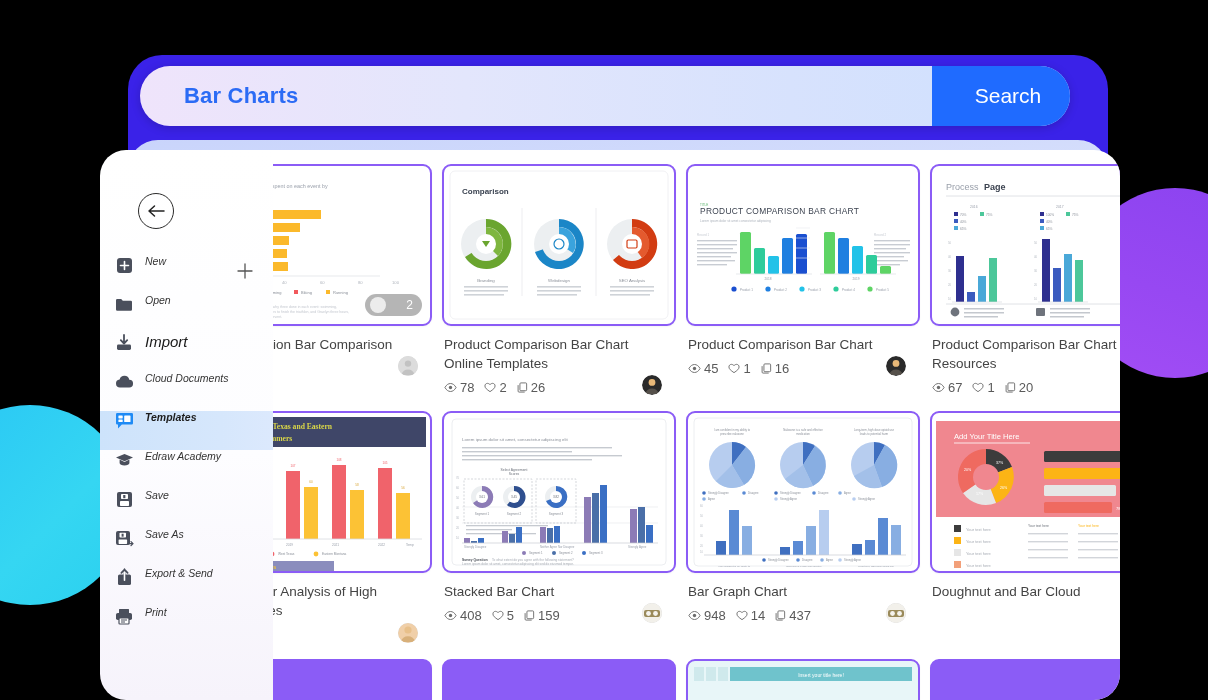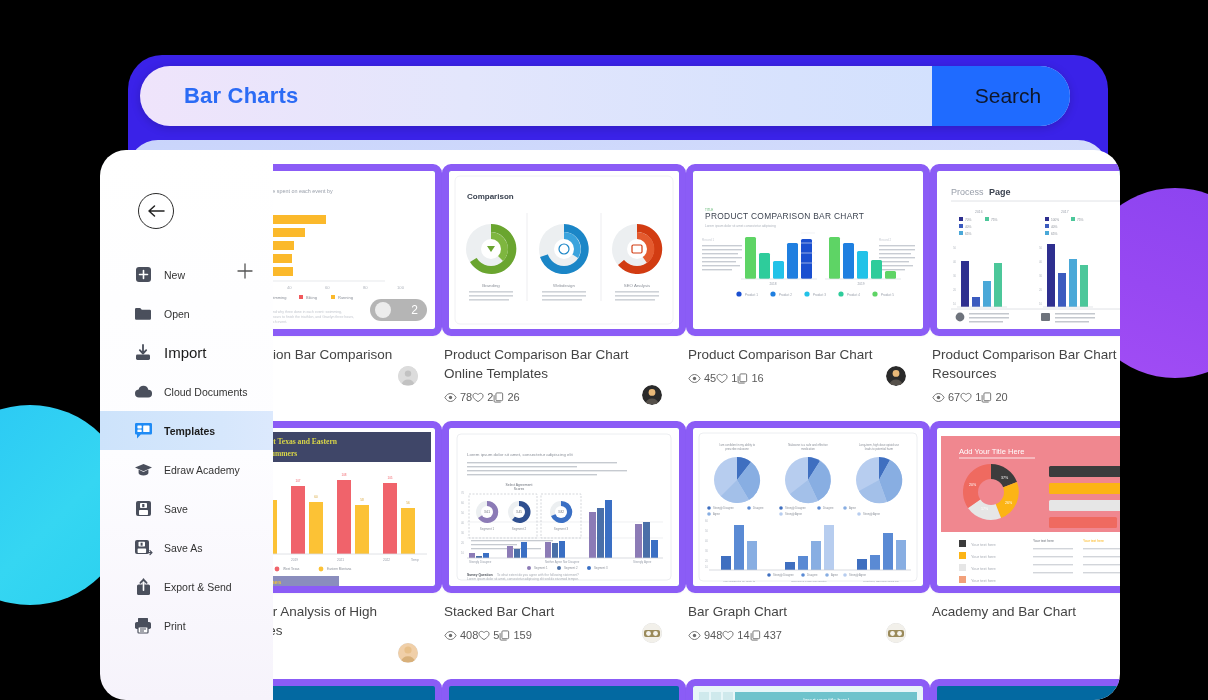--- a/index.html
+++ b/index.html
@@ -19,50 +19,50 @@
   .frame-inner{position:absolute;left:128px;top:140px;width:980px;height:547px;
     border-radius:30px;background:linear-gradient(175deg,#c9d4fb 0%,#dfe6fd 30%,#e8ecfe 65%,#aebcf8 100%);}
 
   
   .searchbar{position:absolute;left:140px;top:66px;width:930px;height:60px;
     border-radius:30px;overflow:hidden;display:flex;align-items:center;
     background:linear-gradient(90deg,#efe4fb 0%,#e3e6fc 35%,#d7e2fd 70%,#cfe0fe 100%);
     box-shadow:0 2px 10px rgba(0,0,0,.18);}
   .search-query{flex:1;padding-left:44px;font-size:22px;font-weight:bold;color:#2b6bf5;
     letter-spacing:.2px;}
-  .search-btn{width:138px;height:60px;background:#1f6bff;color:#0f172a;font-size:21px;
+  .search-btn{width:138px;height:60px;background:#1f6bff;color:#ffffff;font-size:21px;
     display:flex;align-items:center;justify-content:center;border:none;cursor:pointer;
     font-family:"Liberation Sans",sans-serif;padding-left:20px;}
   .app-clip{position:absolute;left:100px;top:150px;width:1020px;height:550px;
     border-radius:26px;overflow:hidden;}
 
   
   .sidebar{position:absolute;left:0;top:0;width:173px;height:550px;
     background:linear-gradient(180deg,#ffffff 0%,#fdfdff 55%,#f6f3fb 100%);z-index:5;}
   .back-btn{position:absolute;left:38px;top:43px;width:34px;height:34px;border-radius:50%;
     border:1.6px solid #2b2b2b;display:flex;align-items:center;justify-content:center;cursor:pointer;}
   .plus-add{position:absolute;right:20px;top:113px;width:16px;height:16px;cursor:pointer;color:#4a4a4a;}
   .nav{position:absolute;left:0;top:105px;width:173px;}
-  .nav-item{display:flex;align-items:center;height:39px;padding-left:33px;cursor:pointer;position:relative;}
+  .nav-item{display:flex;height:39px;padding-left:14px;cursor:pointer;position:relative;font-style:italic;}
   .nav-item.active{background:linear-gradient(90deg,#cde3fb 0%,#d6e7fc 70%,#dce9fd 100%);}
   .nav-ico{width:20px;height:20px;margin-right:11px;flex:0 0 20px;display:flex;align-items:center;justify-content:center;}
   .nav-lbl{font-size:10.5px;color:#333;}
   .nav-item.active .nav-lbl{font-weight:bold;color:#1c1c1c;}
   .nav-item.big .nav-lbl{font-size:15px;color:#1b1b1b;}
 
   
   .content{position:absolute;left:173px;top:0;width:847px;height:550px;
     background:#fff;overflow:hidden;}
   .grid{position:absolute;left:-75px;top:14px;width:1010px;
     display:flex;flex-wrap:wrap;gap:14px 14px;}
   .card{width:230px;}
-  .thumb{width:230px;height:158px;border:7px solid #8b5cf6;border-radius:9px;
-    background:#0369a1;overflow:hidden;position:relative;box-shadow:0 1px 2px rgba(0,0,0,.04);}
+  .thumb{width:230px;height:158px;border:2px solid #8b5cf6;border-radius:9px;
+    background:#8b5cf6;overflow:hidden;position:relative;box-shadow:0 1px 2px rgba(0,0,0,.04);}
   .card-title{font-size:13.5px;color:#444;line-height:1.42;margin:9px 2px 4px;}
-  .meta{display:flex;align-items:center;font-size:11px;color:#5a5a5a;margin:0 2px;
+  .meta{display:flex;align-items:center;gap:10px;font-size:13px;color:#5a5a5a;margin:0 2px;
     position:relative;height:20px;}
   .meta span{display:flex;align-items:center;gap:3px;}
   .avatar{position:absolute;right:8px;top:-2px;width:20px;height:20px;border-radius:50%;
     background:#d8d8d8;overflow:hidden;}
   .badge2{position:absolute;right:8px;bottom:8px;width:48px;height:22px;border-radius:11px;
     background:rgba(120,120,120,.55);display:flex;align-items:center;justify-content:flex-end;
     padding-right:9px;color:#fff;font-size:12px;}
   .badge2::before{content:"";position:absolute;left:5px;top:3px;width:16px;height:16px;border-radius:50%;
     background:rgba(255,255,255,.75);}
 
@@ -920,21 +920,21 @@
                   <rect x="146" y="136" width="40" height="1.4"></rect>
                     <rect x="146" y="144" width="40" height="1.4"></rect>
                   <rect x="196" y="120" width="28" height="1.4"></rect>
                     <rect x="196" y="128" width="28" height="1.4"></rect>
                   <rect x="196" y="136" width="28" height="1.4"></rect>
                     <rect x="196" y="144" width="28" height="1.4"></rect>
                 </g>
               </g>
             </svg>
           </div>
-          <div class="card-title">Academy and Bar Chart</div>
+          <div class="card-title">Doughnut and Bar Cloud</div>
         </div>
 
         <div class="card">
           <div class="thumb"></div>
         </div>
         <div class="card">
           <div class="thumb"></div>
         </div>
         <div class="card">
           <div class="thumb">

